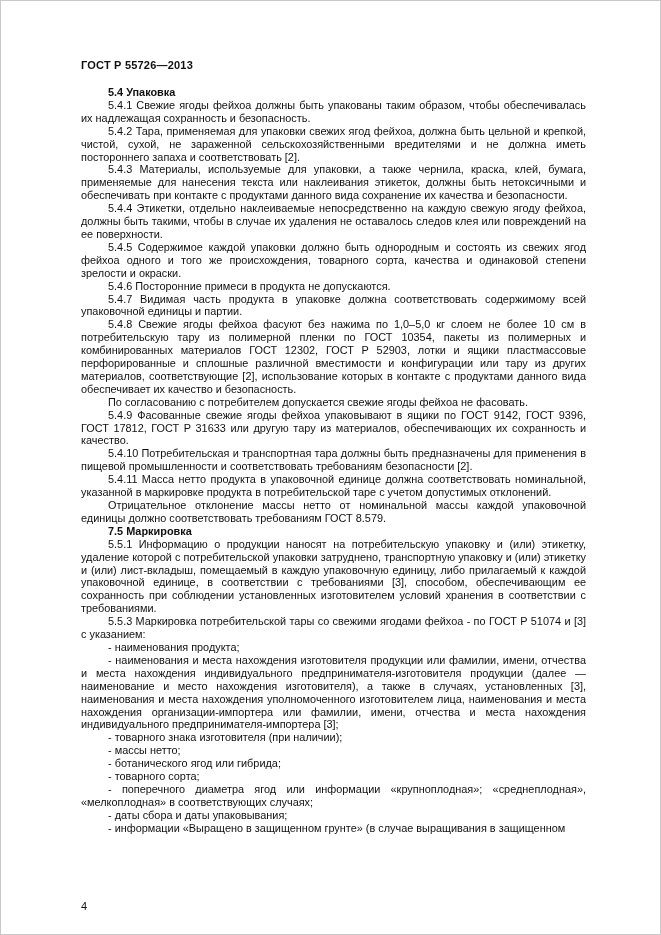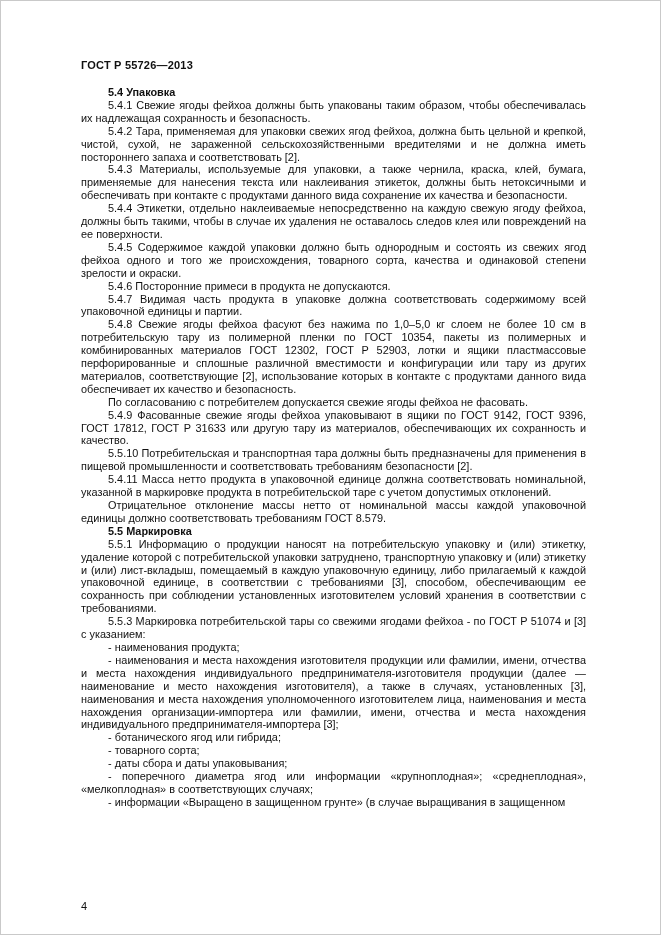--- a/index.html
+++ b/index.html
@@ -57,29 +57,31 @@
       <p>5.4.1 Свежие ягоды фейхоа должны быть упакованы таким образом, чтобы обеспечивалась их надлежащая сохранность и безопасность.</p>
       <p>5.4.2 Тара, применяемая для упаковки свежих ягод фейхоа, должна быть цельной и крепкой, чистой, сухой, не зараженной сельскохозяйственными вредителями и не должна иметь постороннего запаха и соответствовать [2].</p>
       <p>5.4.3 Материалы, используемые для упаковки, а также чернила, краска, клей, бумага, применяемые для нанесения текста или наклеивания этикеток, должны быть нетоксичными и обеспечивать при контакте с продуктами данного вида сохранение их качества и безопасности.</p>
       <p>5.4.4 Этикетки, отдельно наклеиваемые непосредственно на каждую свежую ягоду фейхоа, должны быть такими, чтобы в случае их удаления не оставалось следов клея или повреждений на ее поверхности.</p>
       <p>5.4.5 Содержимое каждой упаковки должно быть однородным и состоять из свежих ягод фейхоа одного и того же происхождения, товарного сорта, качества и одинаковой степени зрелости и окраски.</p>
       <p>5.4.6 Посторонние примеси в продукта не допускаются.</p>
       <p>5.4.7 Видимая часть продукта в упаковке должна соответствовать содержимому всей упаковочной единицы и партии.</p>
       <p>5.4.8 Свежие ягоды фейхоа фасуют без нажима по 1,0–5,0 кг слоем не более 10 см в потребительскую тару из полимерной пленки по ГОСТ 10354, пакеты из полимерных и комбинированных материалов ГОСТ 12302, ГОСТ Р 52903, лотки и ящики пластмассовые перфорированные и сплошные различной вместимости и конфигурации или тару из других материалов, соответствующие [2], использование которых в контакте с продуктами данного вида обеспечивает их качество и безопасность.</p>
       <p>По согласованию с потребителем допускается свежие ягоды фейхоа не фасовать.</p>
       <p>5.4.9 Фасованные свежие ягоды фейхоа упаковывают в ящики по ГОСТ 9142, ГОСТ 9396, ГОСТ 17812, ГОСТ Р 31633 или другую тару из материалов, обеспечивающих их сохранность и качество.</p>
-      <p>5.5.10 Потребительская и транспортная тара должны быть предназначены для применения в пищевой промышленности и соответствовать требованиям безопасности [2].</p>
+      <p>5.4.10 Потребительская и транспортная тара должны быть предназначены для применения в пищевой промышленности и соответствовать требованиям безопасности [2].</p>
       <p>5.4.11 Масса нетто продукта в упаковочной единице должна соответствовать номинальной, указанной в маркировке продукта в потребительской таре с учетом допустимых отклонений.</p>
       <p>Отрицательное отклонение массы нетто от номинальной массы каждой упаковочной единицы должно соответствовать требованиям ГОСТ 8.579.</p>
-      <p class="heading">5.5 Маркировка</p>
+      <p class="heading">7.5 Маркировка</p>
       <p>5.5.1 Информацию о продукции наносят на потребительскую упаковку и (или) этикетку, удаление которой с потребительской упаковки затруднено, транспортную упаковку и (или) этикетку и (или) лист-вкладыш, помещаемый в каждую упаковочную единицу, либо прилагаемый к каждой упаковочной единице, в соответствии с требованиями [3], способом, обеспечивающим ее сохранность при соблюдении установленных изготовителем условий хранения в соответствии с требованиями.</p>
       <p>5.5.3 Маркировка потребительской тары со свежими ягодами фейхоа - по ГОСТ Р 51074 и [3] с указанием:</p>
       <p>- наименования продукта;</p>
       <p>- наименования и места нахождения изготовителя продукции или фамилии, имени, отчества и места нахождения индивидуального предпринимателя-изготовителя продукции (далее — наименование и место нахождения изготовителя), а также в случаях, установленных [3], наименования и места нахождения уполномоченного изготовителем лица, наименования и места нахождения организации-импортера или фамилии, имени, отчества и места нахождения индивидуального предпринимателя-импортера [3];</p>
+      <p>- товарного знака изготовителя (при наличии);</p>
+      <p>- массы нетто;</p>
       <p>- ботанического ягод или гибрида;</p>
       <p>- товарного сорта;</p>
+      <p>- поперечного диаметра ягод или информации «крупноплодная»; «среднеплодная», «мелкоплодная» в соответствующих случаях;</p>
       <p>- даты сбора и даты упаковывания;</p>
-      <p>- поперечного диаметра ягод или информации «крупноплодная»; «среднеплодная», «мелкоплодная» в соответствующих случаях;</p>
       <p>- информации «Выращено в защищенном грунте» (в случае выращивания в защищенном</p>
     </div>
 
   <div class="page-number">4</div>
 </div>
 
 </body></html>

